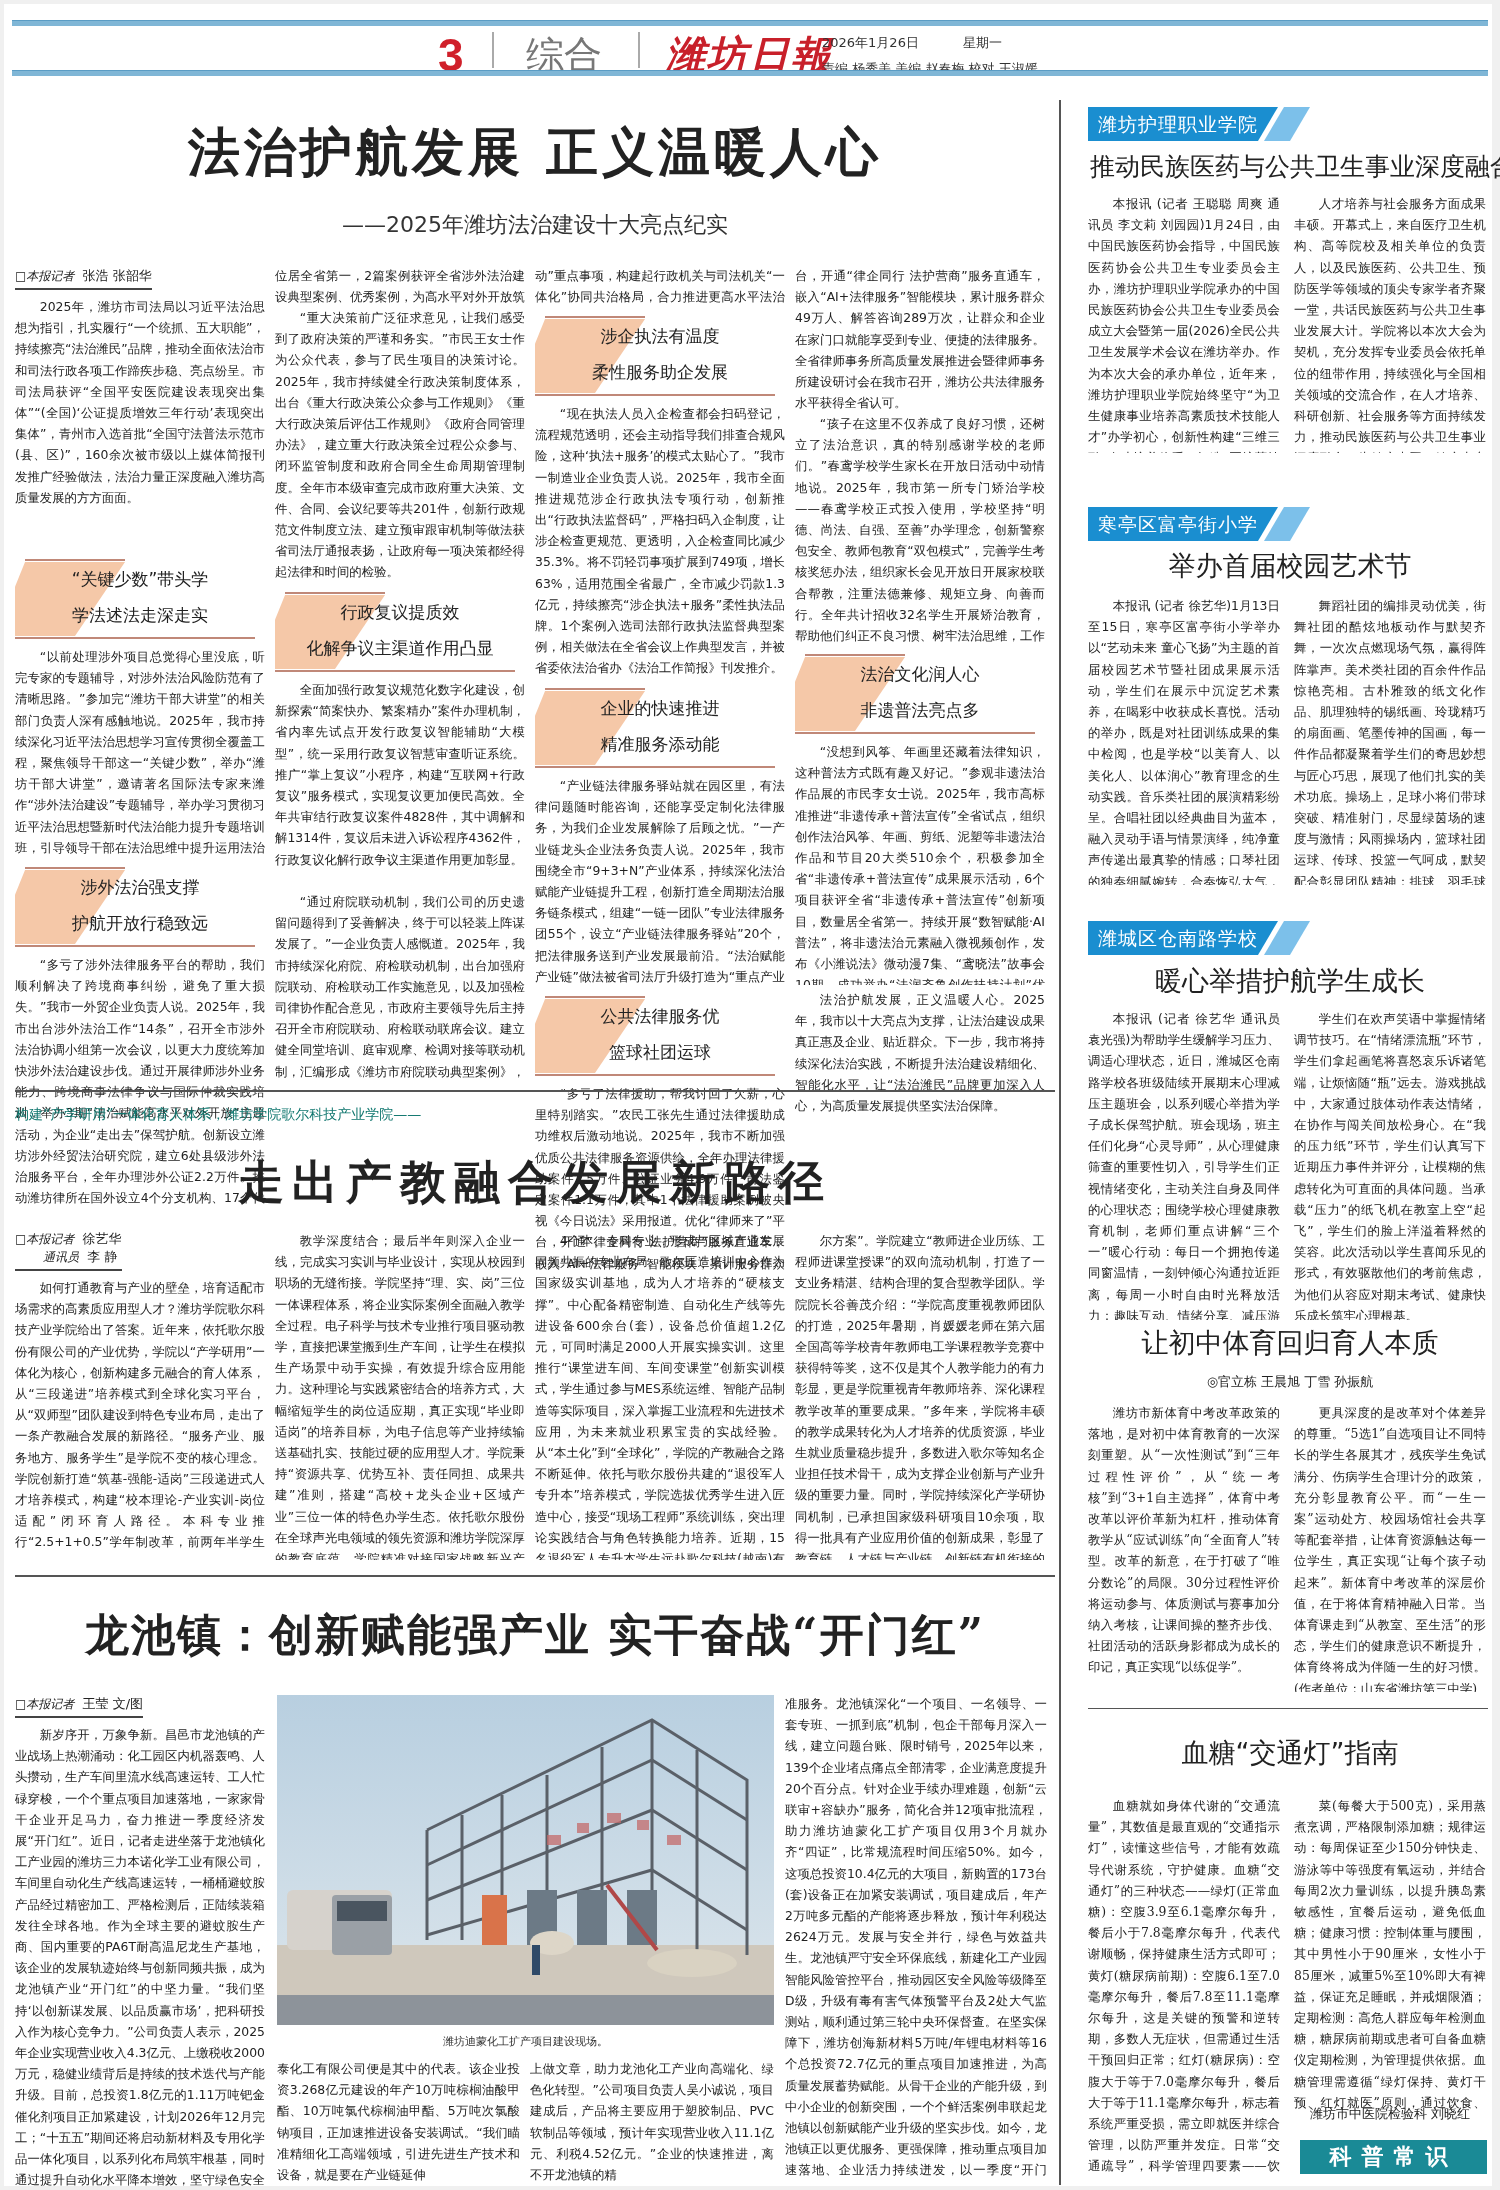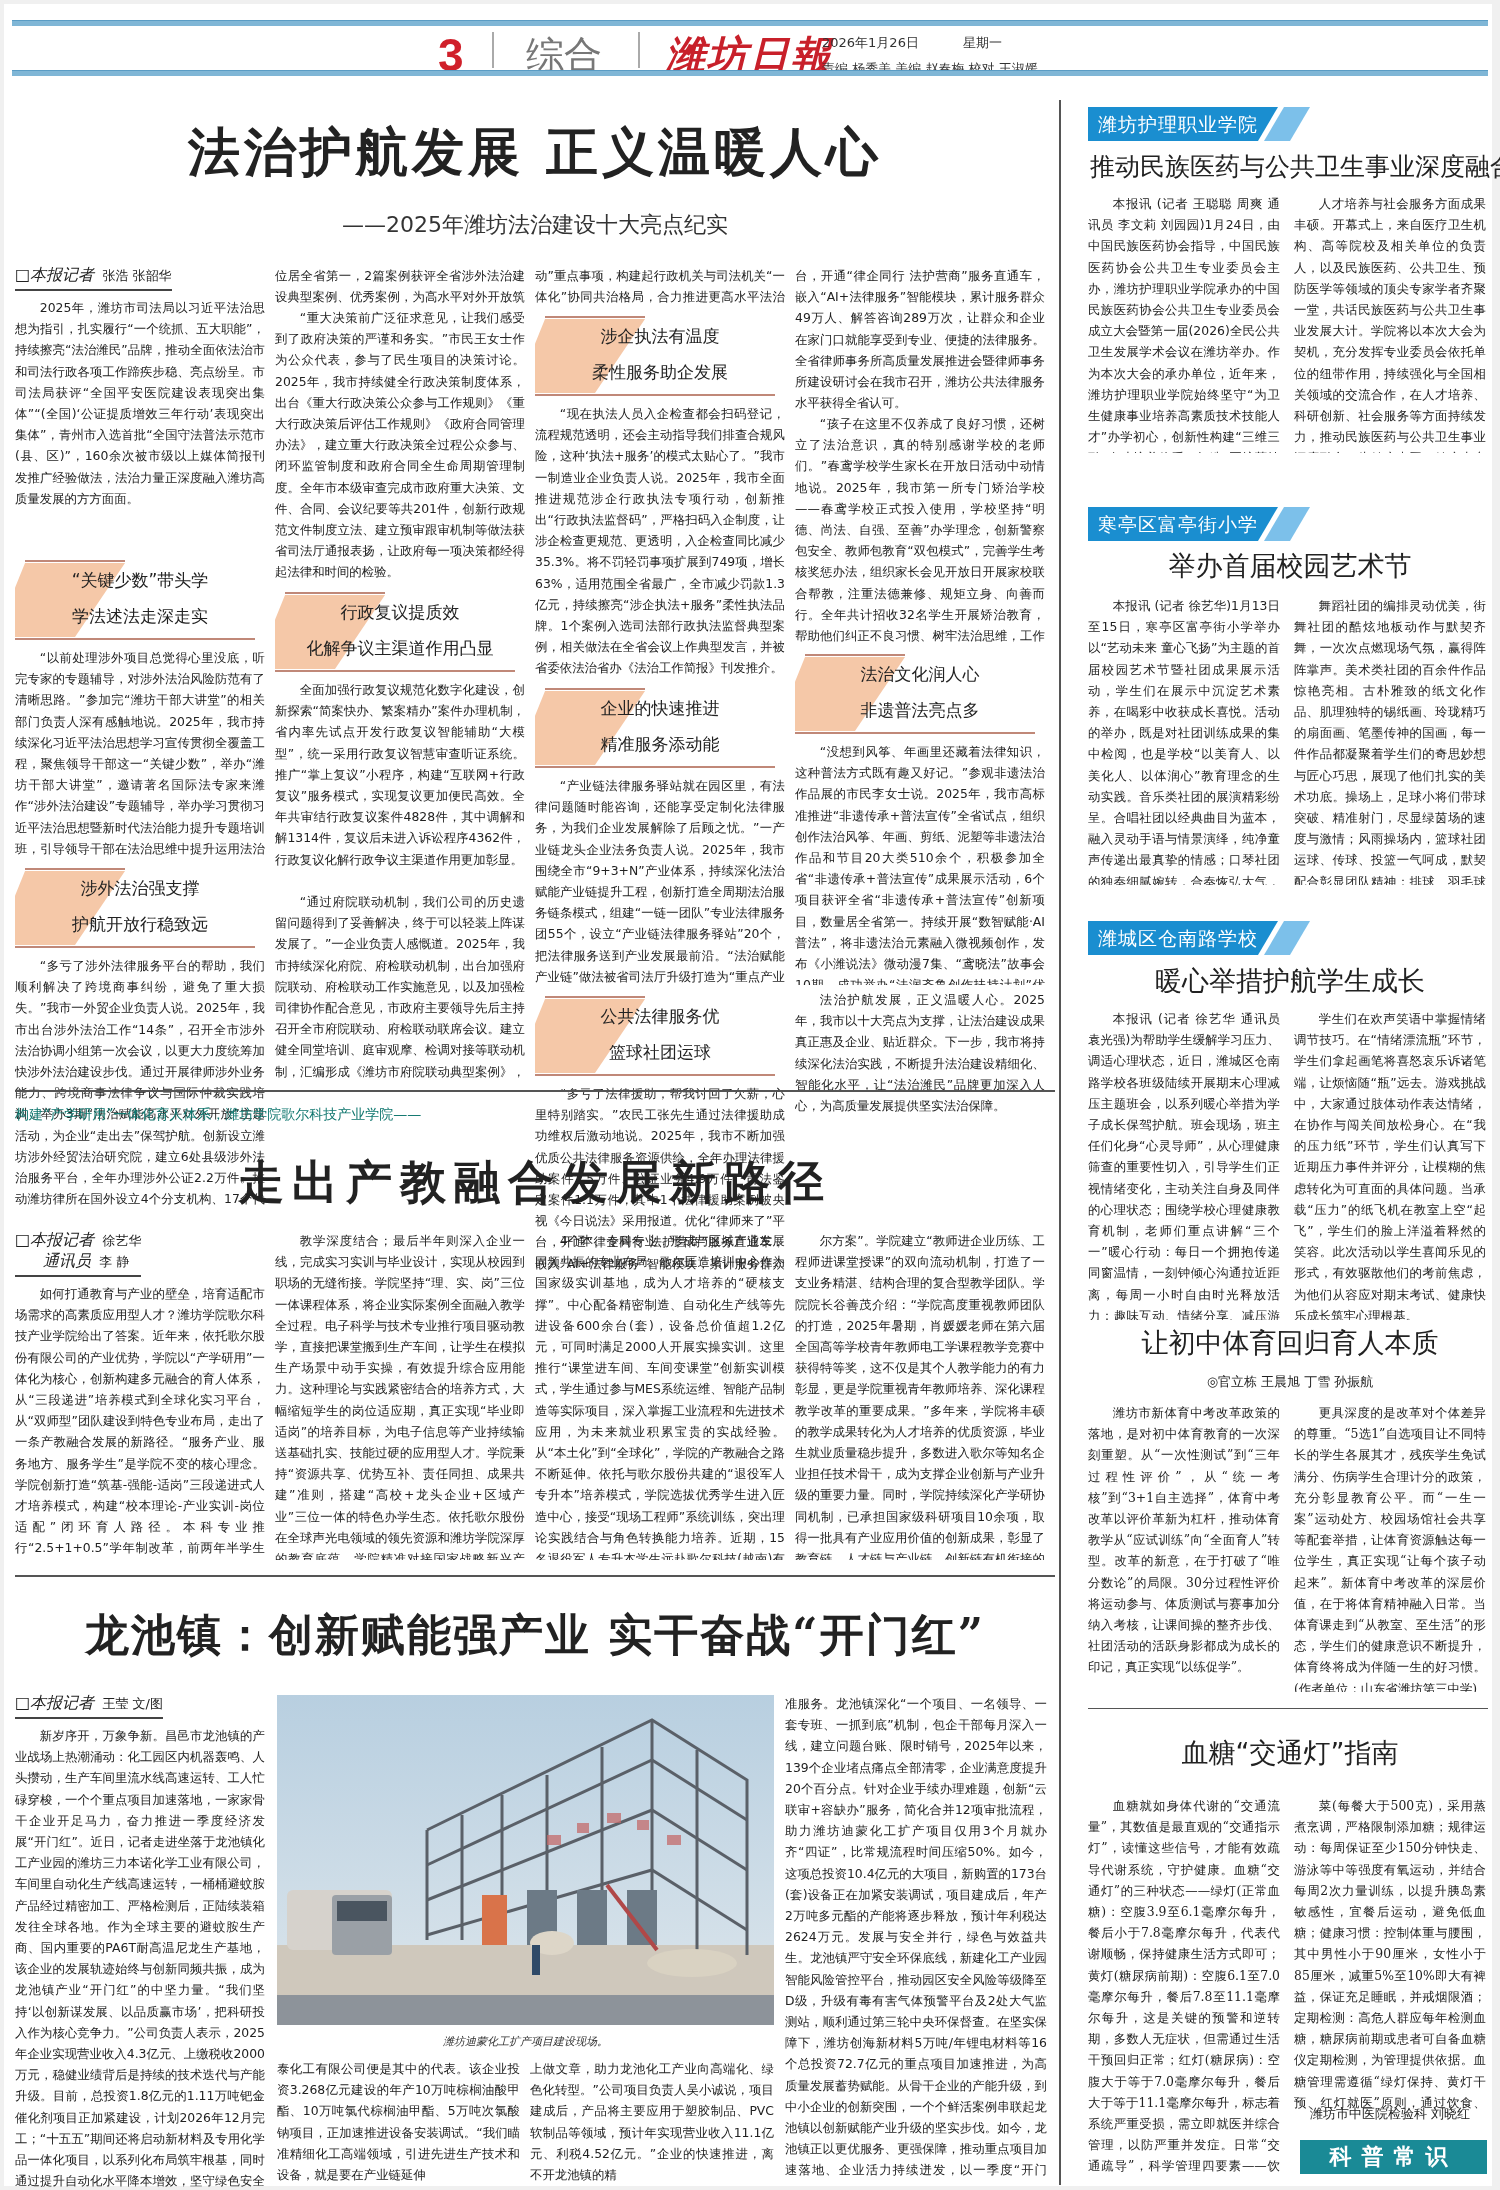--- a/index.html
+++ b/index.html
@@ -13,34 +13,34 @@
 .section{position:absolute;left:526px;top:4px;font-size:38px;color:#777}
 .paper-name{position:absolute;left:665px;top:2px;font-size:40px;color:#c8202a;font-weight:bold;font-style:italic;letter-spacing:2px}
 .mh-date{position:absolute;left:822px;top:8px;font-size:13px;color:#333}
 .mh-week{position:absolute;left:963px;top:8px;font-size:13px;color:#333}
 .mh-editors{position:absolute;left:822px;top:34px;font-size:13px;color:#333}
 .col-divider{position:absolute;left:1059px;top:100px;width:2px;height:2085px;background:#555}
 .block{position:absolute}
 .headline{font-family:"DejaVu Serif","Liberation Serif",serif;font-weight:bold;color:#222;text-align:center;white-space:nowrap}
 .sub{text-align:center;white-space:nowrap}
 .byline{font-size:13px;color:#222;border-bottom:2px solid #444;display:inline-block;padding-bottom:3px}
-.byline .role{font-style:italic;font-size:16px}
+.byline .role{font-style:italic;font-size:12px}
 .txt{font-size:12.4px;line-height:21.2px;color:#222;text-align:justify;overflow:hidden}
 .txt p{text-indent:2em}
 .subhead{position:relative;height:84px;margin:6px 0}
 .subhead .bar{position:absolute;left:0;top:0;width:100%;height:84px}
 .subhead .line1,.subhead .line2{position:absolute;left:0;width:100%;text-align:center;font-size:17px;color:#222}
 .subhead .line1{top:12px}.subhead .line2{top:48px}
 .hr-dark{position:absolute;height:2px;background:#555}
 .tag{position:absolute;height:34px;width:230px}
 .tag .tag-bg{position:absolute;inset:0}
 .tag .tag-label{position:absolute;left:10px;top:5px;font-size:19px;color:#fff;letter-spacing:1px}
 .side-title{position:absolute;left:1090px;width:400px;text-align:center;font-size:27px;color:#222;white-space:nowrap}
 .photo{position:absolute;overflow:hidden}
-.caption{position:absolute;font-size:11px;font-style:italic;color:#333;text-align:center}
+.caption{position:absolute;font-size:11px;color:#333;text-align:center}
 .badge{position:absolute;background:#1a8a96;color:#fff;font-size:22px;font-weight:bold;text-align:center;letter-spacing:10px}
 </style>
 </head>
 <body>
 
 <div class="page"></div>
 
 <div class="rule-blue" style="top:20px"></div>
 <div class="masthead">
   <span class="pg-num">3</span>

